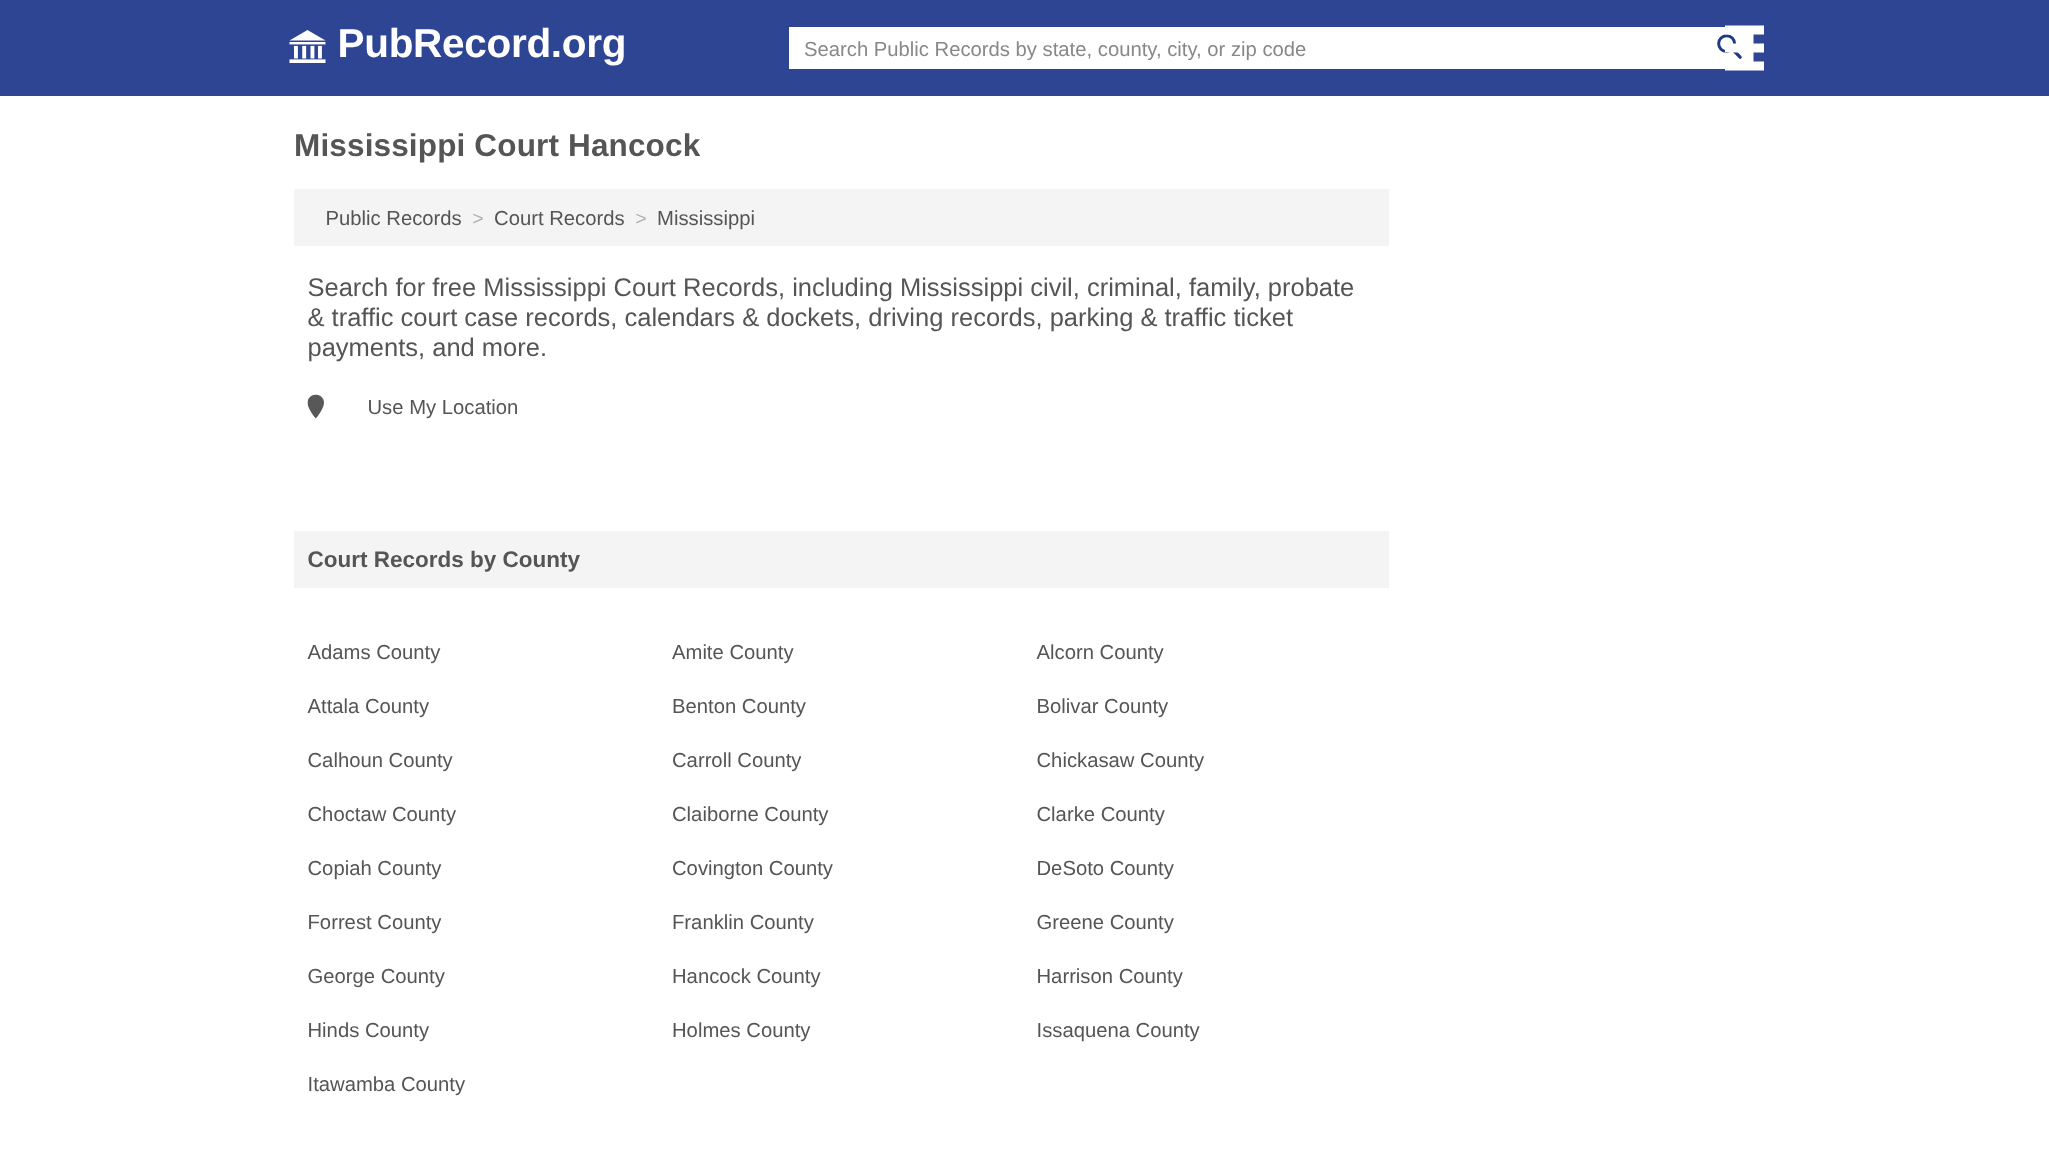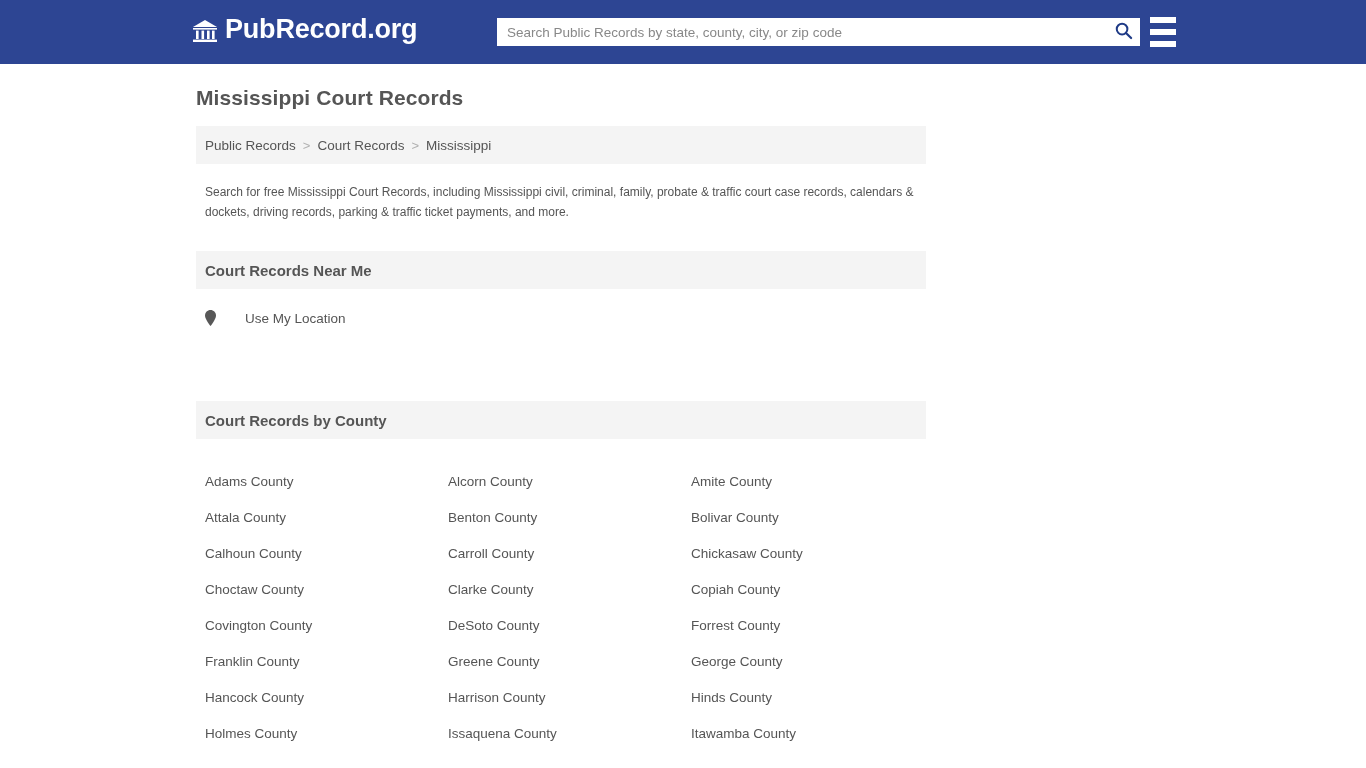--- a/index.html
+++ b/index.html
@@ -42,21 +42,21 @@
   .brand-text {
     color: #ffffff;
     font-size: 27px;
     font-weight: bold;
     letter-spacing: -0.2px;
     line-height: 1;
     white-space: nowrap;
   }
   .search-wrap {
     position: absolute;
-    left: 497px;
+    left: 526px;
     top: 18px;
     width: 643px;
     height: 28px;
     background: #ffffff;
     display: flex;
     align-items: center;
   }
   .search-input {
     flex: 1 1 auto;
     border: 0;
@@ -122,36 +122,37 @@
     background: #f4f4f4;
     height: 38px;
     display: flex;
     align-items: center;
     padding: 0 0 0 9px;
   }
   .crumbs {
     display: flex;
     align-items: center;
     font-size: 13.5px;
+    margin-left: 12px;
   }
   .crumbs a {
     color: #555555;
     text-decoration: none;
   }
   .crumbs .sep {
     color: #b0b0b0;
     margin: 0 7px;
     font-size: 13px;
   }
   .crumbs .current { color: #555555; }
 
   .intro {
     margin: 18px 0 0 9px;
     width: 712px;
-    font-size: 12px;
+    font-size: 17px;
     line-height: 20px;
     color: #555555;
   }
 
   .section-head {
     margin-top: 29px;
     background: #f4f4f4;
     height: 38px;
     display: flex;
     align-items: center;
@@ -232,64 +233,62 @@
     <span></span>
     <span></span>
     <span></span>
   </button>
 
 </div>
 
 <div class="page">
   <div class="container">
 
-    <h1 class="page-title">Mississippi Court Records</h1>
+    <h1 class="page-title">Mississippi Court Hancock</h1>
 
     <div class="panel">
       <div class="crumbs">
         <a href="#">Public Records</a>
         <span class="sep">&gt;</span>
         <a href="#">Court Records</a>
         <span class="sep">&gt;</span>
         <span class="current">Mississippi</span>
       </div>
     </div>
 
     <p class="intro">Search for free Mississippi Court Records, including Mississippi civil, criminal, family, probate &amp; traffic court case records, calendars &amp; dockets, driving records, parking &amp; traffic ticket payments, and more.</p>
 
-    <div class="section-head">
-      <h2>Court Records Near Me</h2>
-    </div>
 
     <div class="near-block">
       <div class="loc-row">
         <span class="pin-icon">
           <svg viewBox="0 0 11 16" width="11" height="16" aria-hidden="true">
             <path d="M5.5 0C2.46 0 0 2.46 0 5.5C0 9.6 5.5 16 5.5 16S11 9.6 11 5.5C11 2.46 8.54 0 5.5 0Z" fill="#585858"></path>
           </svg>
         </span>
         <a class="loc-label" href="#">Use My Location</a>
       </div>
     </div>
 
     <div class="section-head">
       <h2>Court Records by County</h2>
     </div>
 
     <div class="county-grid">
         <a class="county-link" href="#">Adams County</a>
+        <a class="county-link" href="#">Amite County</a>
         <a class="county-link" href="#">Alcorn County</a>
-        <a class="county-link" href="#">Amite County</a>
         <a class="county-link" href="#">Attala County</a>
         <a class="county-link" href="#">Benton County</a>
         <a class="county-link" href="#">Bolivar County</a>
         <a class="county-link" href="#">Calhoun County</a>
         <a class="county-link" href="#">Carroll County</a>
         <a class="county-link" href="#">Chickasaw County</a>
         <a class="county-link" href="#">Choctaw County</a>
+        <a class="county-link" href="#">Claiborne County</a>
         <a class="county-link" href="#">Clarke County</a>
         <a class="county-link" href="#">Copiah County</a>
         <a class="county-link" href="#">Covington County</a>
         <a class="county-link" href="#">DeSoto County</a>
         <a class="county-link" href="#">Forrest County</a>
         <a class="county-link" href="#">Franklin County</a>
         <a class="county-link" href="#">Greene County</a>
         <a class="county-link" href="#">George County</a>
         <a class="county-link" href="#">Hancock County</a>
         <a class="county-link" href="#">Harrison County</a>

